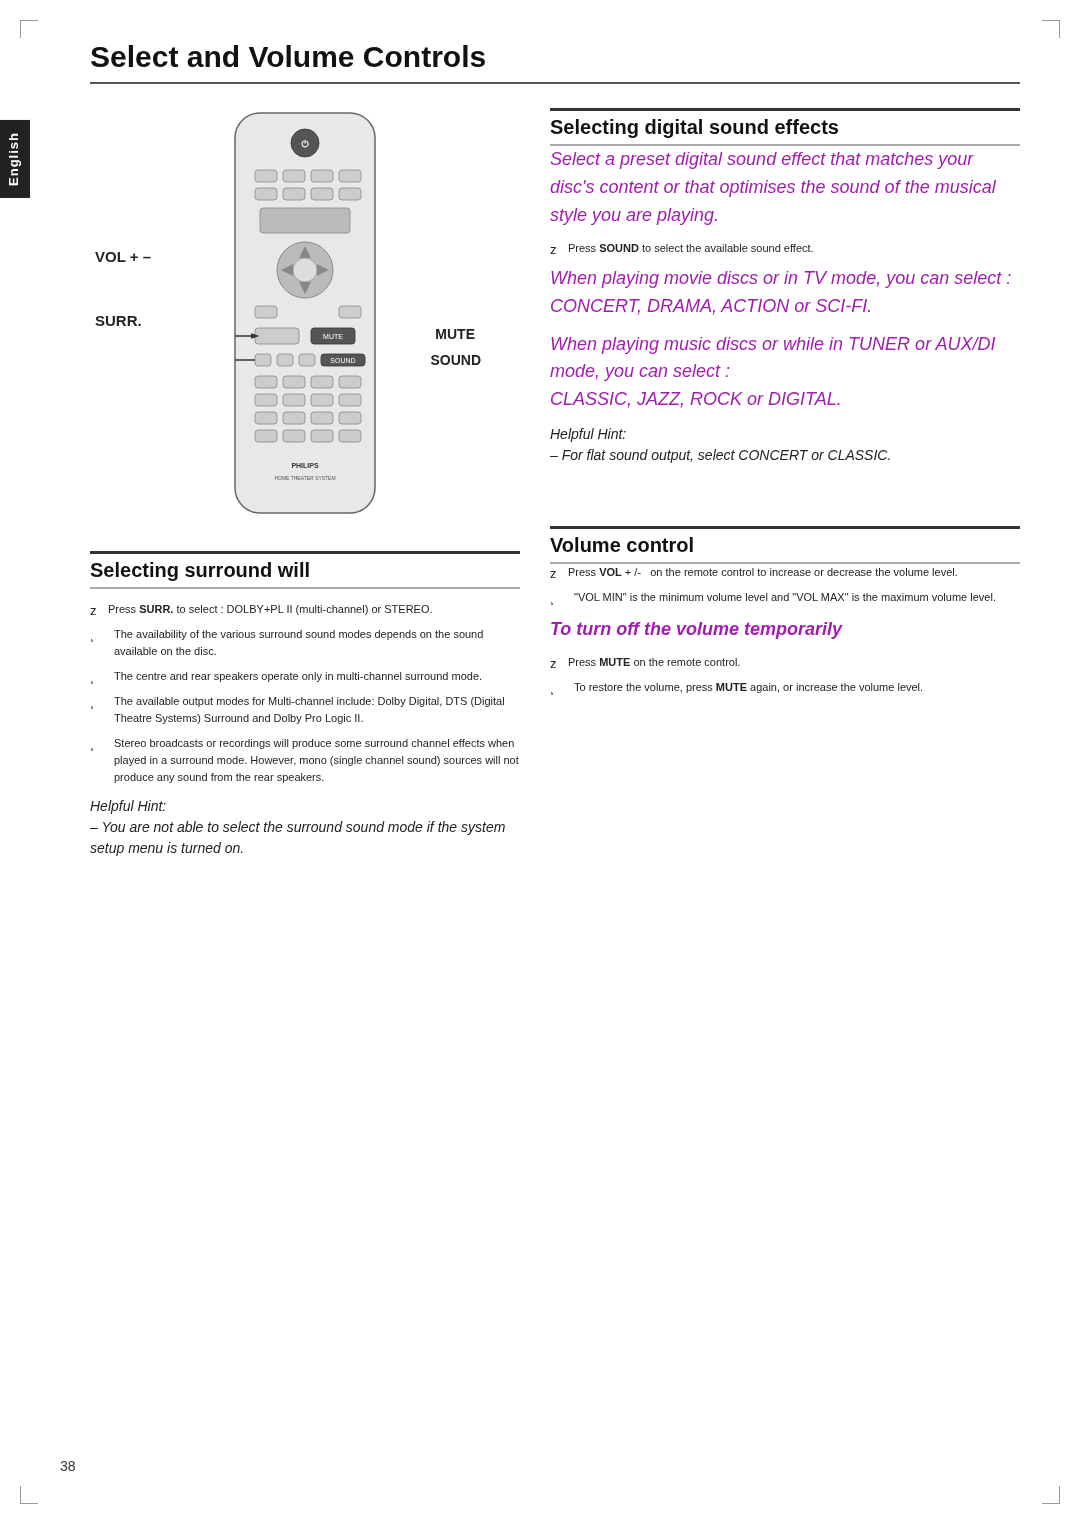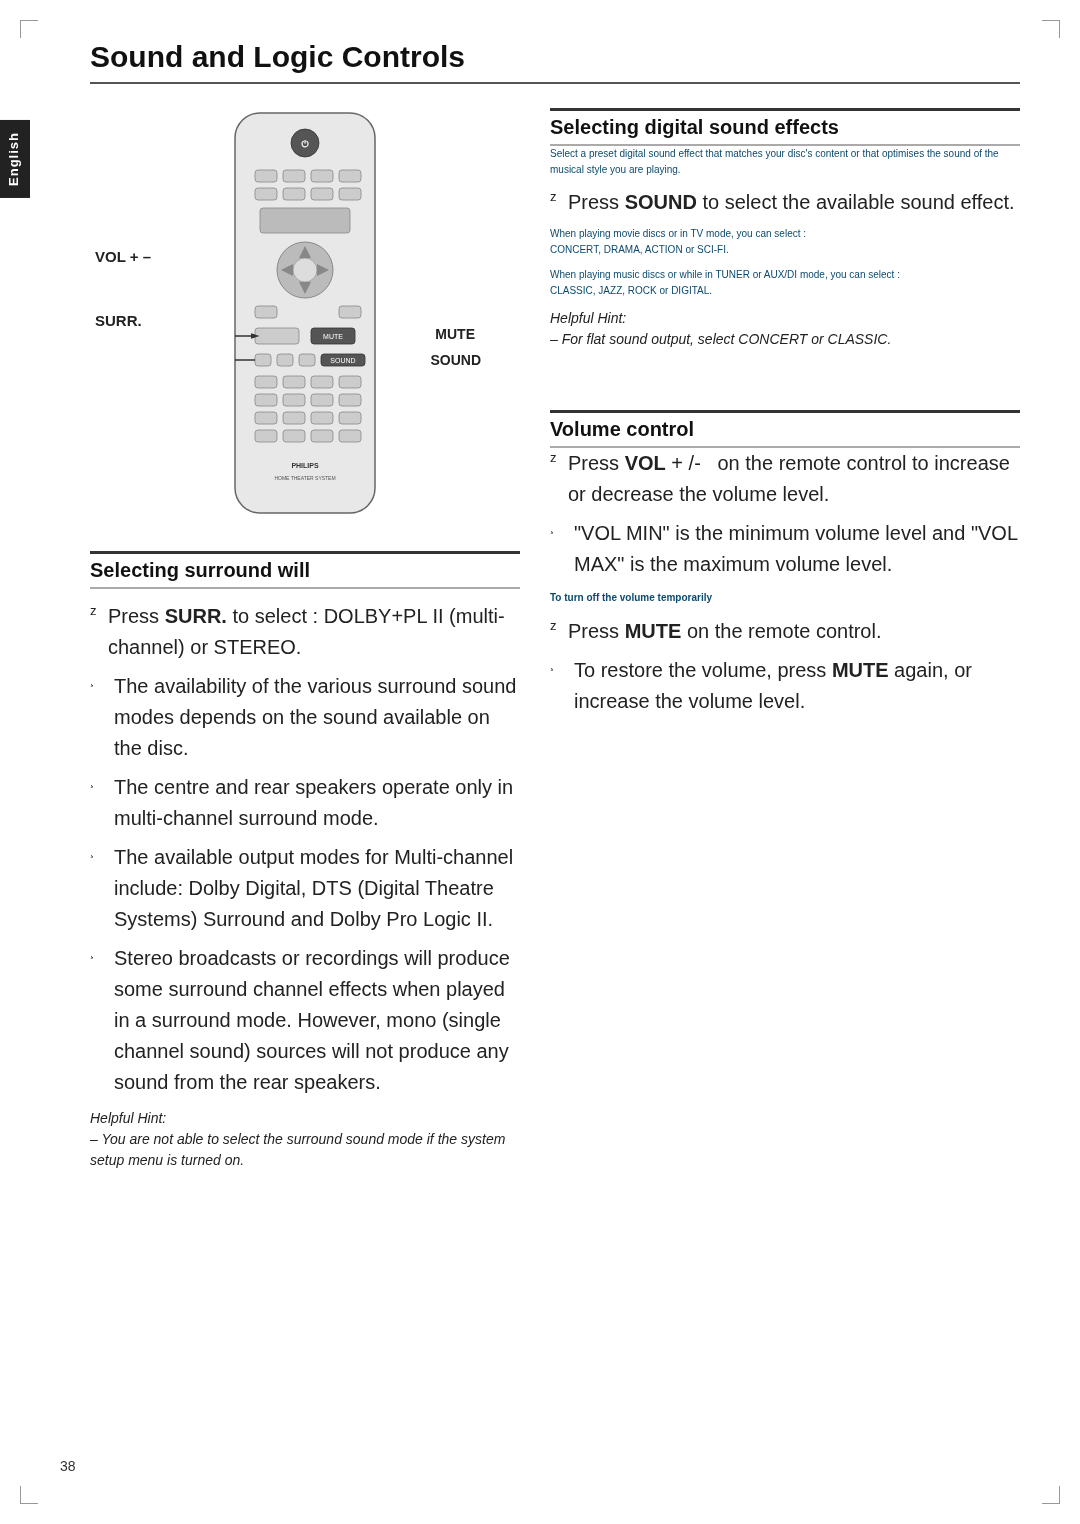--- a/index.html
+++ b/index.html
@@ -96,28 +96,29 @@
       font-size: 20px;
       font-weight: bold;
       color: #111;
       border-top: 3px solid #333;
       border-bottom: 2px solid #aaa;
       padding: 5px 0;
     }
 
     
     .body-text {
-      font-size: 10px;
+      font-size: 18px;
       line-height: 1.55;
-      color: #0c4a6e;
+      color: #a21caf;
       margin-bottom: 10px;
+      font-style: italic;
     }
 
     .bullet-item {
-      font-size: 20px;
+      font-size: 11px;
       line-height: 1.55;
       margin-bottom: 8px;
       padding-left: 18px;
       position: relative;
     }
     .bullet-item::before {
       content: 'z';
       position: absolute;
       left: 0;
       font-size: 13px;
@@ -185,21 +186,21 @@
 
 <div class="page-container">
 
   <div class="corner-mark corner-tl"></div>
   <div class="corner-mark corner-tr"></div>
   <div class="corner-mark corner-bl"></div>
   <div class="corner-mark corner-br"></div>
 
   <div class="side-tab">English</div>
 
-  <h1 class="page-title">Sound and Logic Controls</h1>
+  <h1 class="page-title">Select and Volume Controls</h1>
 
   <div class="content-area">
 
     <div class="left-col">
 
       <div class="remote-container">
         <div style="position:relative; display:inline-block;">
           
           <div style="position:absolute; left:-110px; top:140px; width:105px;">
             <div style="position:absolute; top:0; left:0; font-size:15px; font-weight:bold; white-space:nowrap;">VOL + –</div>

